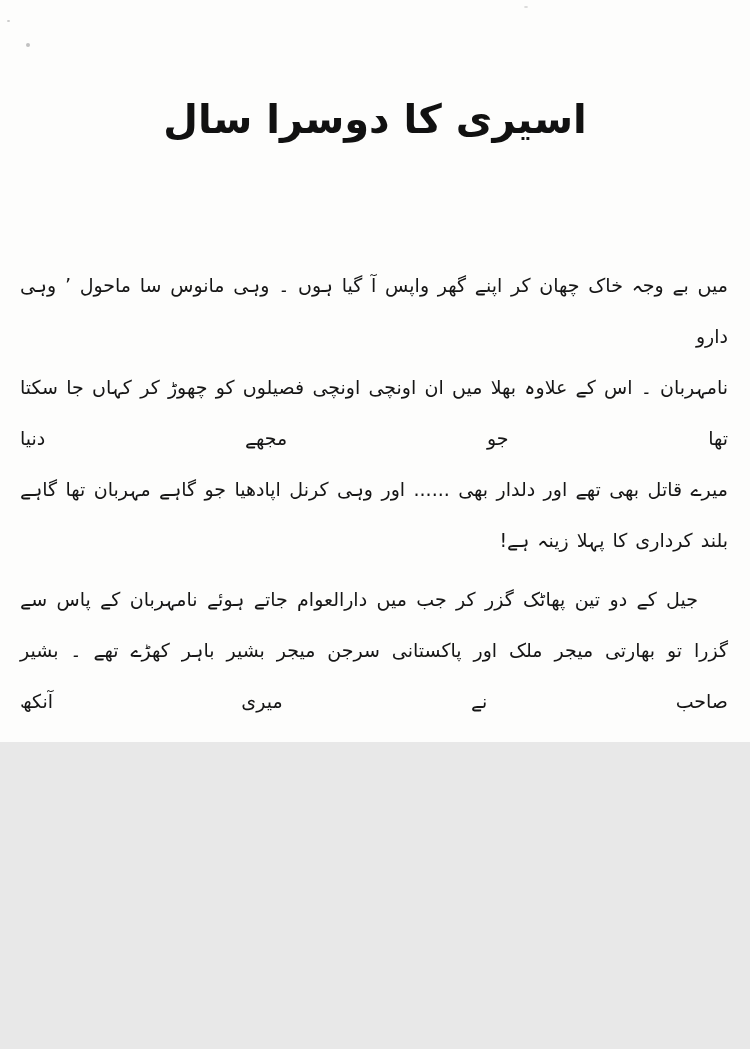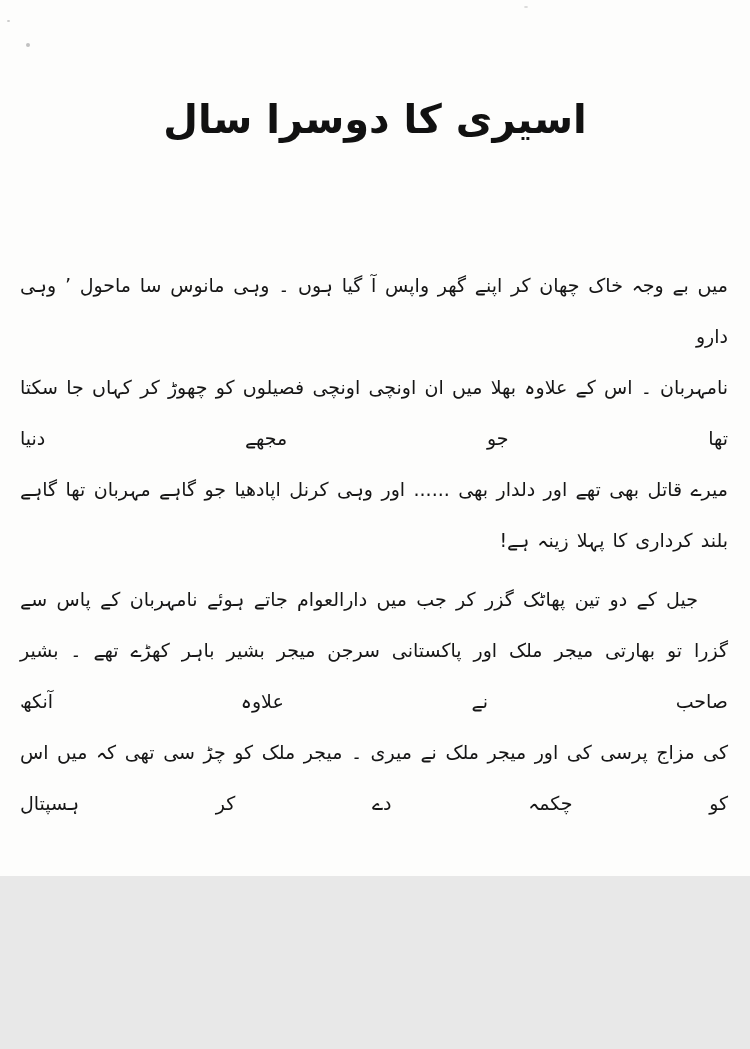--- a/index.html
+++ b/index.html
@@ -3,21 +3,21 @@
 <meta charset="utf-8">
 <style>
   html, body {
     margin: 0;
     padding: 0;
     background: #e8e8e8;
   }
   .page {
     position: relative;
     width: 750px;
-    height: 876px;
+    height: 742px;
     margin: 0 auto;
     background: #fdfdfc;
     overflow: hidden;
     color: #141414;
     font-family: "DejaVu Sans", sans-serif;
   }
   .title {
     margin: 0;
     padding-top: 96px;
     text-align: center;
@@ -75,19 +75,19 @@
 
     <div class="para">
       <div class="line">میں بے وجہ خاک چھان کر اپنے گھر واپس آ گیا ہوں ۔ وہی مانوس سا ماحول ’ وہی دارو</div>
       <div class="line">نامہربان ۔ اس کے علاوہ بھلا میں ان اونچی اونچی فصیلوں کو چھوڑ کر کہاں جا سکتا تھا جو مجھے دنیا</div>
       <div class="line">میرے قاتل بھی تھے اور دلدار بھی ...... اور وہی کرنل اپادھیا جو گاہے مہربان تھا گاہے</div>
       <div class="line last-line">بلند کرداری کا پہلا زینہ ہے!</div>
     </div>
 
     <div class="para">
       <div class="line first-indent">جیل کے دو تین پھاٹک گزر کر جب میں دارالعوام جاتے ہوئے نامہربان کے پاس سے</div>
-      <div class="line">گزرا تو بھارتی میجر ملک اور پاکستانی سرجن میجر بشیر باہر کھڑے تھے ۔ بشیر صاحب نے علاوہ آنکھ</div>
+      <div class="line">گزرا تو بھارتی میجر ملک اور پاکستانی سرجن میجر بشیر باہر کھڑے تھے ۔ بشیر صاحب نے میری آنکھ</div>
       <div class="line">کی مزاج پرسی کی اور میجر ملک نے میری ۔ میجر ملک کو چڑ سی تھی کہ میں اس کو چکمہ دے کر ہسپتال</div>
 
     </div>
 
   </div>
 </div>
 
 </body></html>

